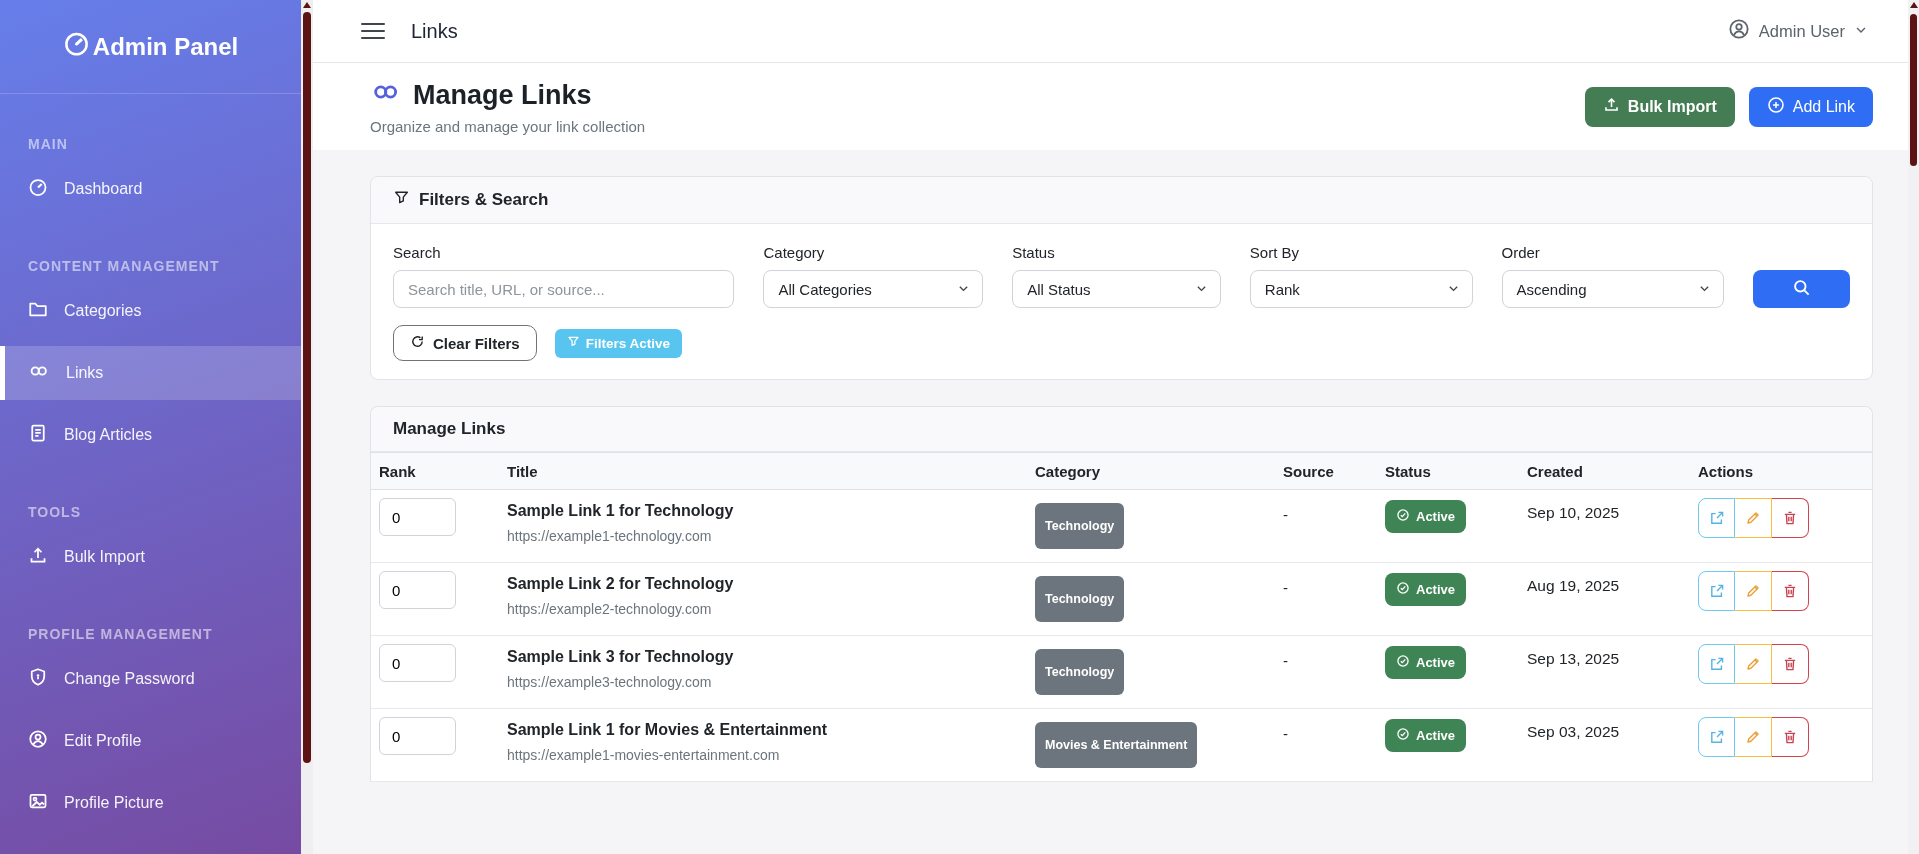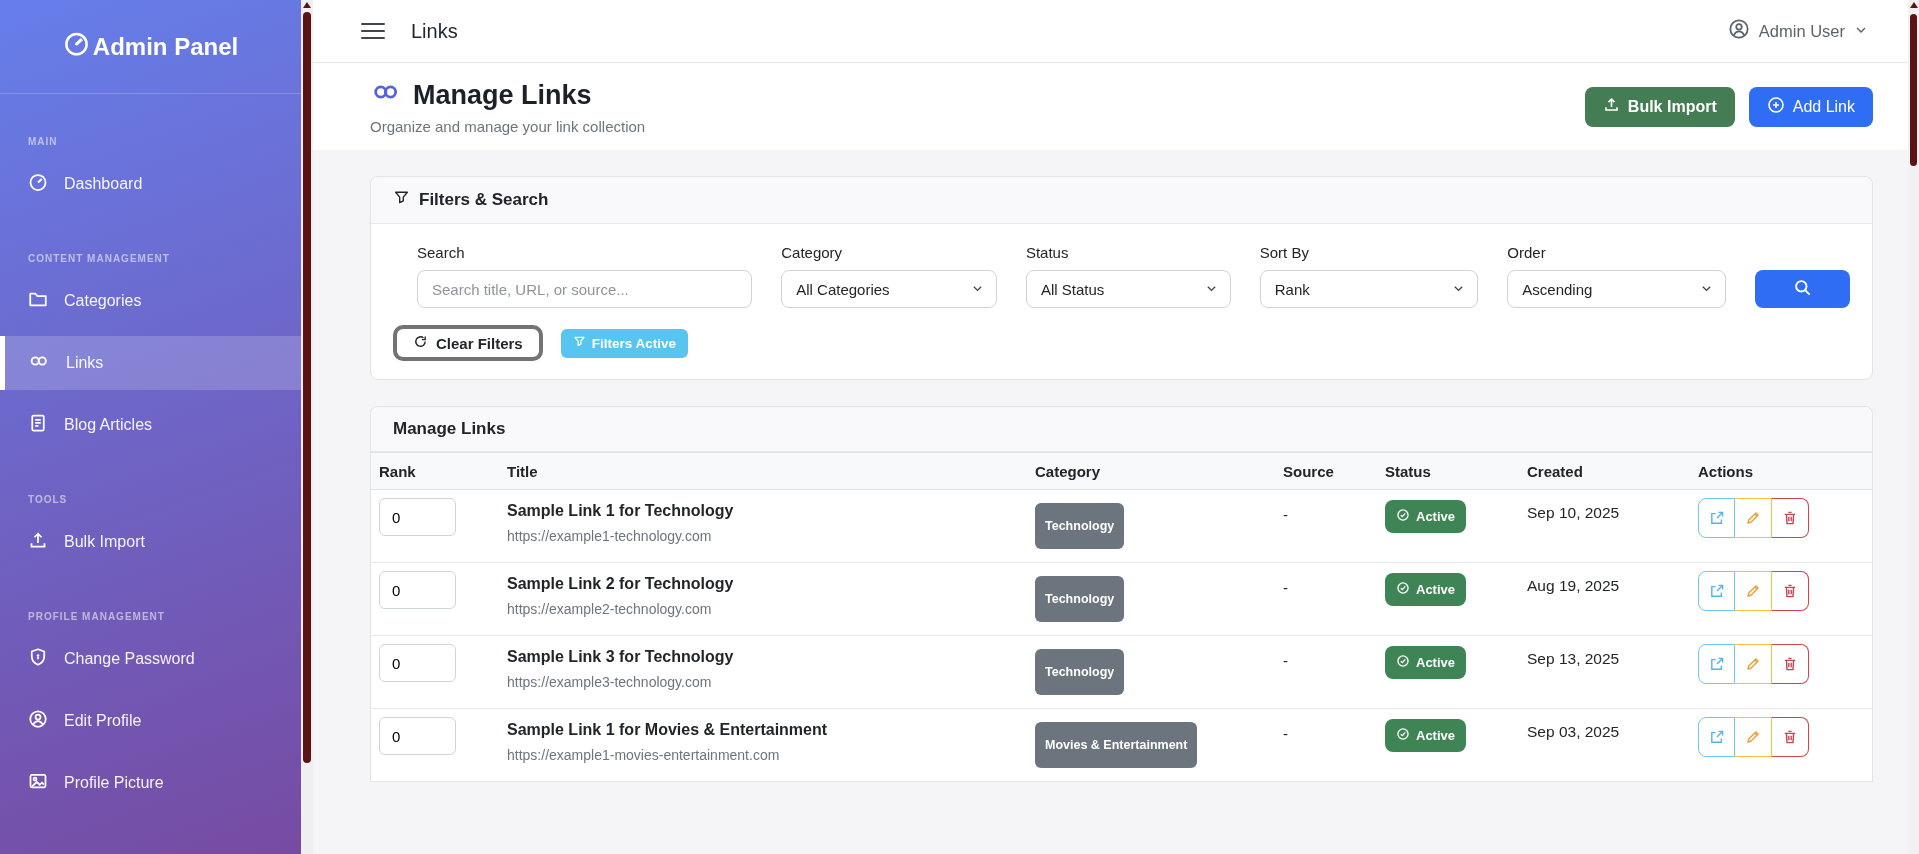--- a/index.html
+++ b/index.html
@@ -4,21 +4,21 @@
 <style>
   * { margin:0; padding:0; box-sizing:border-box; }
   html,body { width:1919px; height:854px; overflow:hidden;
     font-family:"Liberation Sans","DejaVu Sans",sans-serif; background:#f5f4f6; color:#212529; }
 
   
   .sidebar { position:absolute; left:0; top:0; width:301px; height:854px; overflow:hidden;
     background:linear-gradient(160deg,#667eea 0%,#764ba2 100%); color:#fff; }
   .sb-header { height:94px; display:flex; align-items:center; justify-content:center; gap:3px;
     border-bottom:1px solid rgba(255,255,255,.18); font-size:24px; font-weight:bold; }
-  .sb-section { margin:42px 0 10px; padding:0 28px; font-size:10px; font-weight:700;
+  .sb-section { margin:42px 0 10px; padding:0 28px; font-size:14px; font-weight:700;
     letter-spacing:1px; color:rgba(255,255,255,.55); }
   .sb-item { display:flex; align-items:center; gap:16px; margin-top:8px; padding:15px 23px;
     font-size:16px; color:rgba(255,255,255,.93); border-left:5px solid transparent; cursor:pointer; }
   .sb-item.active { background:rgba(255,255,255,.18); border-left-color:#fff; }
   .sb-item svg { flex:0 0 auto; }
 
   
   .vtrack { position:absolute; top:0; height:854px; }
   .vtrack.left { left:301px; width:12px; background:#efeef0; }
   .vtrack.right { right:0; width:11px; background:#f1f0f2; }
@@ -47,32 +47,32 @@
   .btn-green { background:#447c54; color:#fff; height:40px; padding:0 18px; font-size:16px; font-weight:bold; }
   .btn-blue  { background:#2f6df4; color:#fff; height:40px; padding:0 18px; font-size:16px; font-weight:normal; }
 
   .content { padding:26px 35px 0 57px; }
   .card { background:#fff; border:1px solid #e2e3e7; border-radius:8px; }
   .card-header { padding:12px 22px; background:#f9f9fb; border-bottom:1px solid #e7e8ec;
     border-radius:8px 8px 0 0; font-size:17px; font-weight:600; display:flex; align-items:center; gap:9px; }
 
   
   .filters-body { padding:20px 22px 18px; }
-  .fields { display:flex; gap:29px;margin-left:24px; }
+  .fields { display:flex; gap:29px; }
   .field label { display:block; font-size:15px; margin-bottom:9px; color:#212529; }
   .f-search{width:342px}.f-cat{width:220px}.f-status{width:209px}.f-sort{width:223px}.f-order{width:223px}
   .text-input { width:100%; height:38px; border:1px solid #cfd4da; border-radius:8px; padding:0 14px;
     font-size:15px; font-family:inherit; color:#212529; }
   .text-input::placeholder { color:#8d949b; }
   .select { height:38px; border:1px solid #cfd4da; border-radius:8px; padding:0 12px 0 14px;
     display:flex; align-items:center; justify-content:space-between; font-size:15px; cursor:pointer; background:#fff; }
   .search-btn { width:97px; height:38px; background:#2f6df4; border-radius:8px; align-self:flex-end;
     display:flex; align-items:center; justify-content:center; color:#fff; cursor:pointer; border:none; }
   .filters-row2 { margin-top:17px; display:flex; align-items:center; gap:18px; }
-  .btn-clear { height:36px; padding:8px 16px; background:#fff; border:4px solid #737373; border-radius:10px;
+  .btn-clear { height:36px; padding:8px 16px; background:#fff; border:1px solid #737373; border-radius:10px;
     font-size:15px; font-weight:600; color:#212529; display:inline-flex; align-items:center; gap:8px; cursor:pointer; }
   .badge-active-filters { height:29px; background:#58c5f0; color:#fff; border-radius:6px; padding:0 12px;
     font-size:13.5px; font-weight:bold; display:inline-flex; align-items:center; gap:6px;text-align:center; }
 
   
   .links-card { margin-top:26px; border-radius:8px 8px 0 0; border-bottom:none; }
   .toolbar { padding:18px 22px; display:flex; align-items:center; justify-content:space-between; }
   .showing { display:flex; align-items:center; gap:8px; color:#6c757d; font-size:15px; }
   .btn-export { height:34px; padding:0 14px; background:#fff; border:1px solid #3f7f54; border-radius:8px;
     color:#3f7f54; font-size:14.5px; font-weight:600; display:inline-flex; align-items:center; gap:7px; cursor:pointer; }

